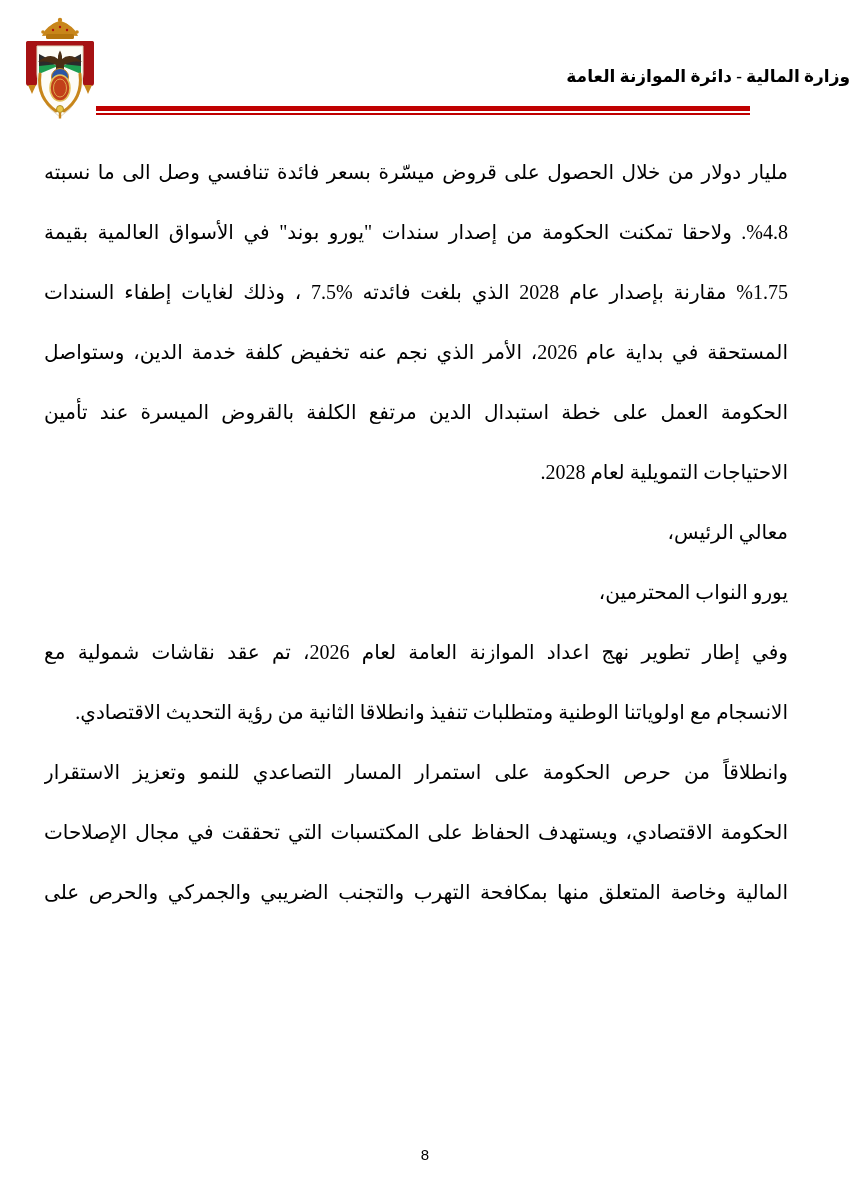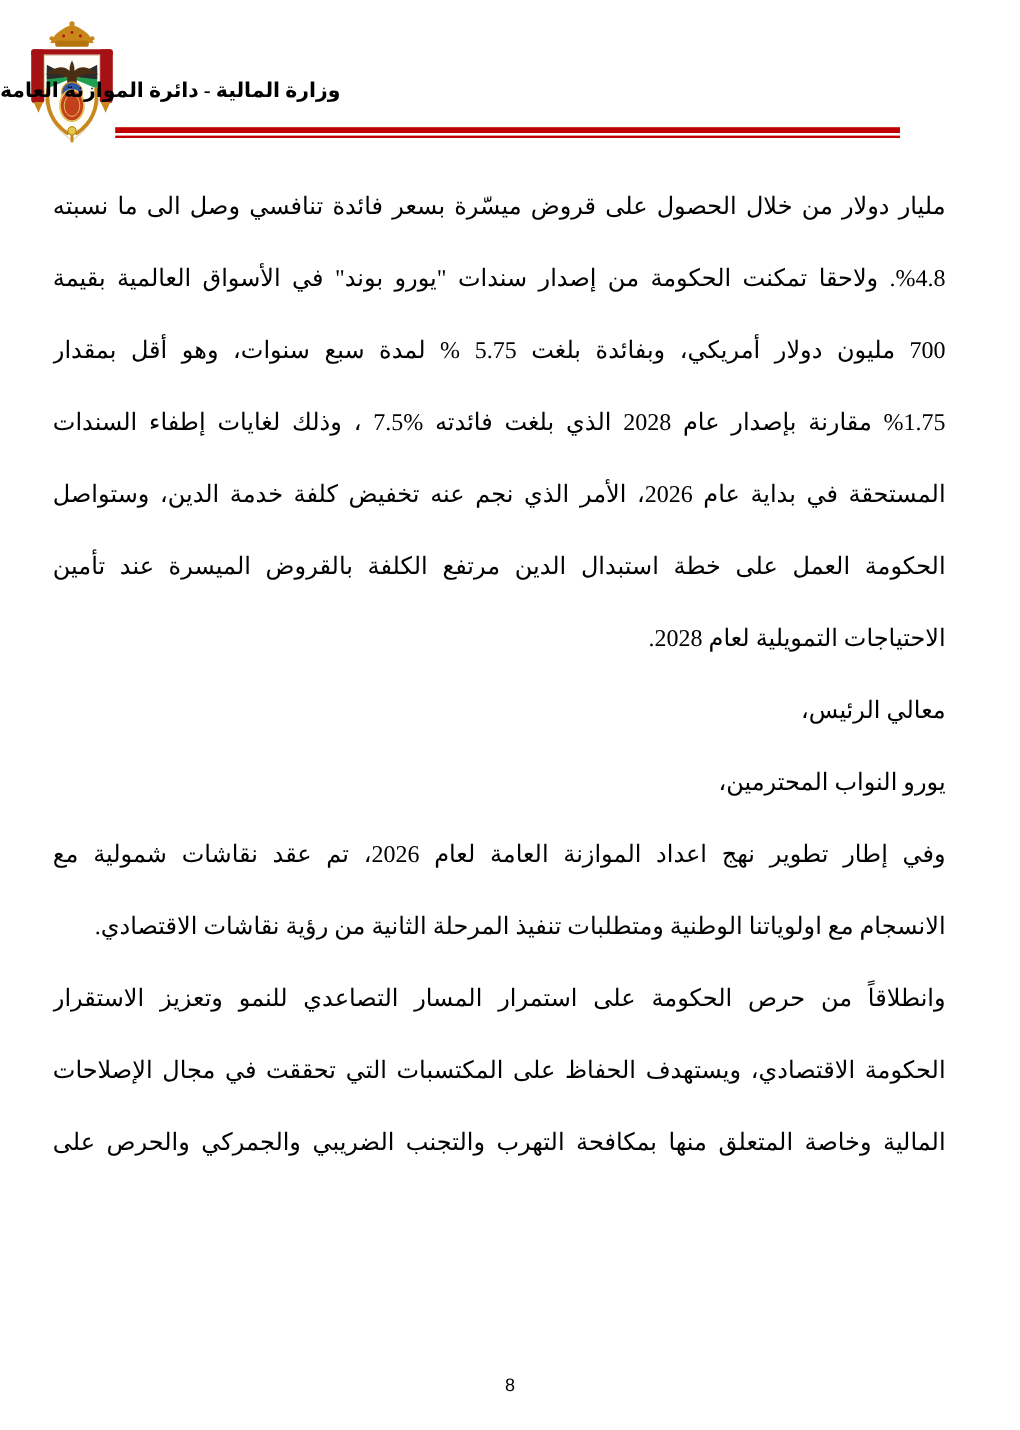--- a/index.html
+++ b/index.html
@@ -11,21 +11,21 @@
     color:#000;
     font-family:"Liberation Serif","DejaVu Serif","DejaVu Sans",serif;
     overflow:hidden;
   }
   
   .logo{
     position:absolute;left:12px;top:16px;width:96px;height:106px;
   }
   .header-title{
     position:absolute;top:66px;left:0;right:0;
-    text-align:left;direction:rtl;
+    text-align:right;direction:rtl;
     font-size:17px;font-weight:bold;
     letter-spacing:0;
   }
   .header-rule{position:absolute;top:106px;left:96px;width:654px;}
   .header-rule .thick{height:5px;background:#C00000;}
   .header-rule .gap{height:2px;background:#ffffff;}
   .header-rule .thin{height:2px;background:#C00000;}
   
   .doc-body{
     position:absolute;top:142px;right:62px;left:44px;
@@ -107,35 +107,34 @@
       <div class="thick"></div>
       <div class="gap"></div>
       <div class="thin"></div>
     </div>
   </div>
 
   <div class="doc-body">
       <div class="block body">
         <div class="line justify">مليار دولار من خلال الحصول على قروض ميسّرة بسعر فائدة تنافسي وصل الى ما نسبته</div>
         <div class="line justify">%4.8. ولاحقا تمكنت الحكومة من إصدار سندات "يورو بوند" في الأسواق العالمية بقيمة</div>
-        <div class="line justify">700 مليون دولار أمريكي، وبفائدة بلغت 5.75 % لمدة سبع سنوات، وهو أقل بمقدار</div>
         <div class="line justify">%1.75 مقارنة بإصدار عام 2028 الذي بلغت فائدته %7.5 ، وذلك لغايات إطفاء السندات</div>
         <div class="line justify">المستحقة في بداية عام 2026، الأمر الذي نجم عنه تخفيض كلفة خدمة الدين، وستواصل</div>
         <div class="line justify">الحكومة العمل على خطة استبدال الدين مرتفع الكلفة بالقروض الميسرة عند تأمين</div>
         <div class="line">الاحتياجات التمويلية لعام 2028.</div>
       </div>
       <div class="block heading">
         <div class="line">معالي الرئيس،</div>
       </div>
       <div class="block heading">
         <div class="line">يورو النواب المحترمين،</div>
       </div>
       <div class="block body">
         <div class="line justify">وفي إطار تطوير نهج اعداد الموازنة العامة لعام 2026، تم عقد نقاشات شمولية مع</div>
-        <div class="line">الانسجام مع اولوياتنا الوطنية ومتطلبات تنفيذ المرحلة الثانية من رؤية نقاشات الاقتصادي.</div>
+        <div class="line">الانسجام مع اولوياتنا الوطنية ومتطلبات تنفيذ وانطلاقا الثانية من رؤية التحديث الاقتصادي.</div>
       </div>
       <div class="block body">
         <div class="line justify">وانطلاقاً من حرص الحكومة على استمرار المسار التصاعدي للنمو وتعزيز الاستقرار</div>
         <div class="line justify">الحكومة الاقتصادي، ويستهدف الحفاظ على المكتسبات التي تحققت في مجال الإصلاحات</div>
         <div class="line justify">المالية وخاصة المتعلق منها بمكافحة التهرب والتجنب الضريبي والجمركي والحرص على</div>
       </div>
     </div>
 
   <div class="page-footer">
     <span class="page-number">8</span>

